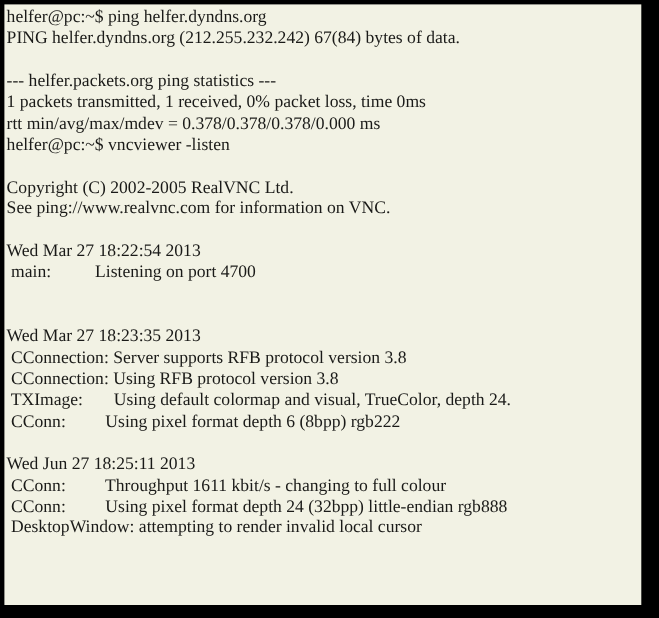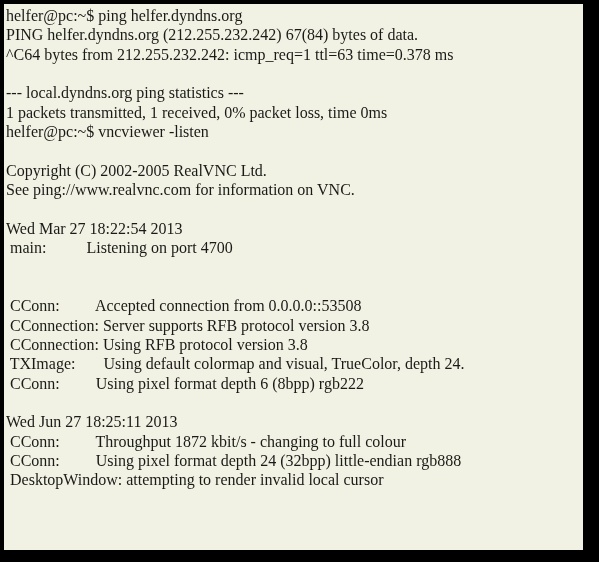--- a/index.html
+++ b/index.html
@@ -49,37 +49,37 @@
     color: transparent;
   }
 </style>
 </head>
 <body>
 
 <div id="terminal-window">
   <div id="terminal-screen">
       <div class="term-line">helfer@pc:~$ ping helfer.dyndns.org</div>
       <div class="term-line">PING helfer.dyndns.org (212.255.232.242) 67(84) bytes of data.</div>
-      <div class="term-line">^C64 bytes from 212.255.232.242: icmp_req=1 ttl=63 time=0.378 ms</div>
       <div class="term-line blank">&nbsp;</div>
-      <div class="term-line">--- local.dyndns.org ping statistics ---</div>
+      <div class="term-line">--- helfer.packets.org ping statistics ---</div>
       <div class="term-line">1 packets transmitted, 1 received, 0% packet loss, time 0ms</div>
+      <div class="term-line">rtt min/avg/max/mdev = 0.378/0.378/0.378/0.000 ms</div>
       <div class="term-line">helfer@pc:~$ vncviewer -listen</div>
       <div class="term-line blank">&nbsp;</div>
       <div class="term-line">Copyright (C) 2002-2005 RealVNC Ltd.</div>
       <div class="term-line">See ping://www.realvnc.com for information on VNC.</div>
       <div class="term-line blank">&nbsp;</div>
       <div class="term-line">Wed Mar 27 18:22:54 2013</div>
       <div class="term-line"> main:          Listening on port 4700</div>
       <div class="term-line blank">&nbsp;</div>
       <div class="term-line blank">&nbsp;</div>
-      <div class="term-line"> CConn:         Accepted connection from 0.0.0.0::53508</div>
+      <div class="term-line">Wed Mar 27 18:23:35 2013</div>
       <div class="term-line"> CConnection: Server supports RFB protocol version 3.8</div>
       <div class="term-line"> CConnection: Using RFB protocol version 3.8</div>
       <div class="term-line"> TXImage:       Using default colormap and visual, TrueColor, depth 24.</div>
       <div class="term-line"> CConn:         Using pixel format depth 6 (8bpp) rgb222</div>
       <div class="term-line blank">&nbsp;</div>
       <div class="term-line">Wed Jun 27 18:25:11 2013</div>
-      <div class="term-line"> CConn:         Throughput 1872 kbit/s - changing to full colour</div>
+      <div class="term-line"> CConn:         Throughput 1611 kbit/s - changing to full colour</div>
       <div class="term-line"> CConn:         Using pixel format depth 24 (32bpp) little-endian rgb888</div>
       <div class="term-line"> DesktopWindow: attempting to render invalid local cursor</div>
     </div>
 </div>
 
 </body></html>

